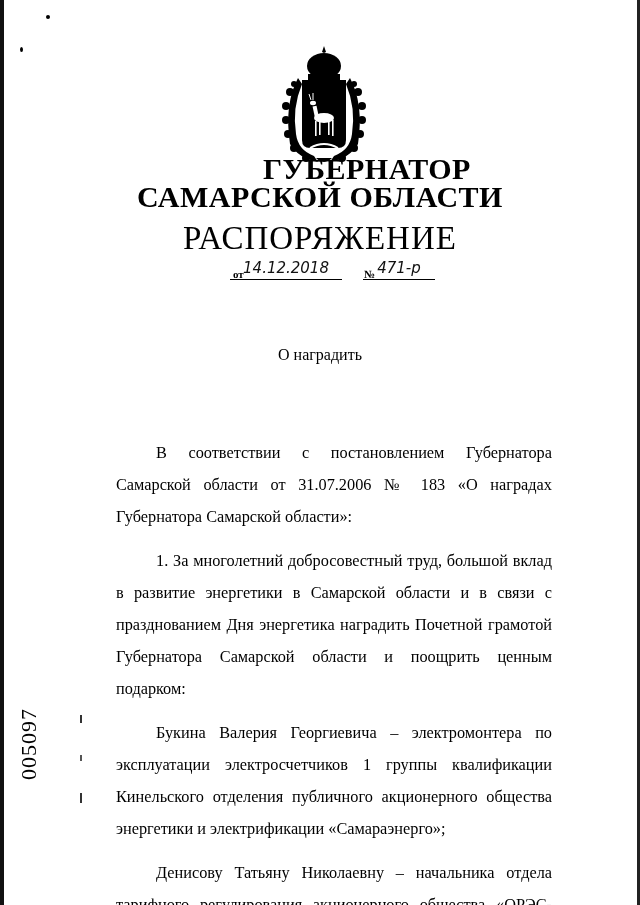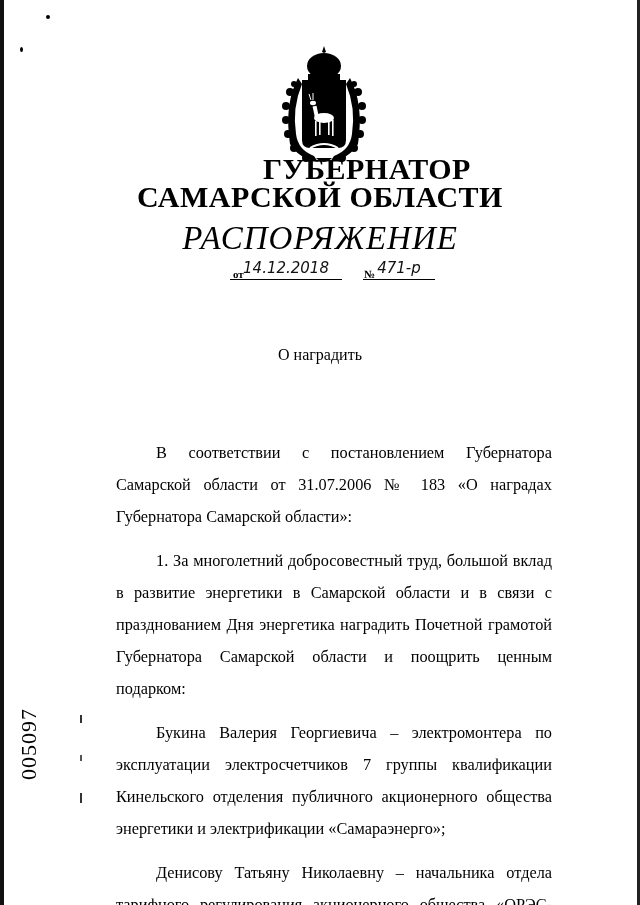--- a/index.html
+++ b/index.html
@@ -12,21 +12,21 @@
     .speck { position: absolute; background: #000; border-radius: 50%; }
     .emblem { position: absolute; left: 278px; top: 44px; width: 92px; height: 122px; }
     .title-1, .title-2 {
       position: absolute; left: 0; width: 640px; text-align: center;
       font-weight: bold; font-size: 30px; letter-spacing: 0.5px;
     }
     .title-1 { top: 152px; padding-left: 47px; }
     .title-2 { top: 180px; }
     .doc-type {
       position: absolute; left: 0; width: 640px; top: 220px; text-align: center;
-      font-size: 33px; letter-spacing: 1px; font-style: italic;
+      font-size: 33px; letter-spacing: 1px;
     }
     .dateline { position: absolute; top: 258px; left: 213px; height: 26px; width: 240px; font-size: 11px; }
     .dateline .lbl { position: absolute; bottom: 4px; font-weight: bold; margin-left: 20px; }
     .dateline .field {
       position: absolute; bottom: 4px; border-bottom: 1px solid #000; height: 22px;
       font-family: "DejaVu Sans", sans-serif; font-style: italic; font-size: 15px; line-height: 22px;
       text-align: center; color: #111;
     }
     .subject { position: absolute; top: 346px; left: 0; width: 640px; text-align: center; font-size: 16px; }
     .body-text {
@@ -101,21 +101,21 @@
   <span class="field" style="left:17px;width:112px;">14.12.2018</span>
   <span class="lbl" style="left:131px;">№</span>
   <span class="field" style="left:150px;width:72px;">471-р</span>
 </div>
 
 <div class="subject">О наградить</div>
 
 <div class="body-text">
   <p>В соответствии с постановлением Губернатора Самарской области от 31.07.2006 № 183 «О наградах Губернатора Самарской области»:</p>
   <p>1. За многолетний добросовестный труд, большой вклад в развитие энергетики в Самарской области и в связи с празднованием Дня энергетика наградить Почетной грамотой Губернатора Самарской области и поощрить ценным подарком:</p>
-  <p>Букина Валерия Георгиевича – электромонтера по эксплуатации электросчетчиков 7 группы квалификации Кинельского отделения публичного акционерного общества энергетики и электрификации «Самараэнерго»;</p>
+  <p>Букина Валерия Георгиевича – электромонтера по эксплуатации электросчетчиков 1 группы квалификации Кинельского отделения публичного акционерного общества энергетики и электрификации «Самараэнерго»;</p>
   <p>Денисову Татьяну Николаевну – начальника отдела тарифного регулирования акционерного общества «ОРЭС-Тольятти»;</p>
 </div>
 
 <div class="stamp">005097</div>
 <svg class="stamp-marks" viewBox="0 0 2 90">
   <rect x="0" y="0" width="2" height="8" fill="#333"></rect>
   <rect x="0" y="40" width="2" height="6" fill="#555"></rect>
   <rect x="0" y="78" width="2" height="10" fill="#333"></rect>
 </svg>
 

